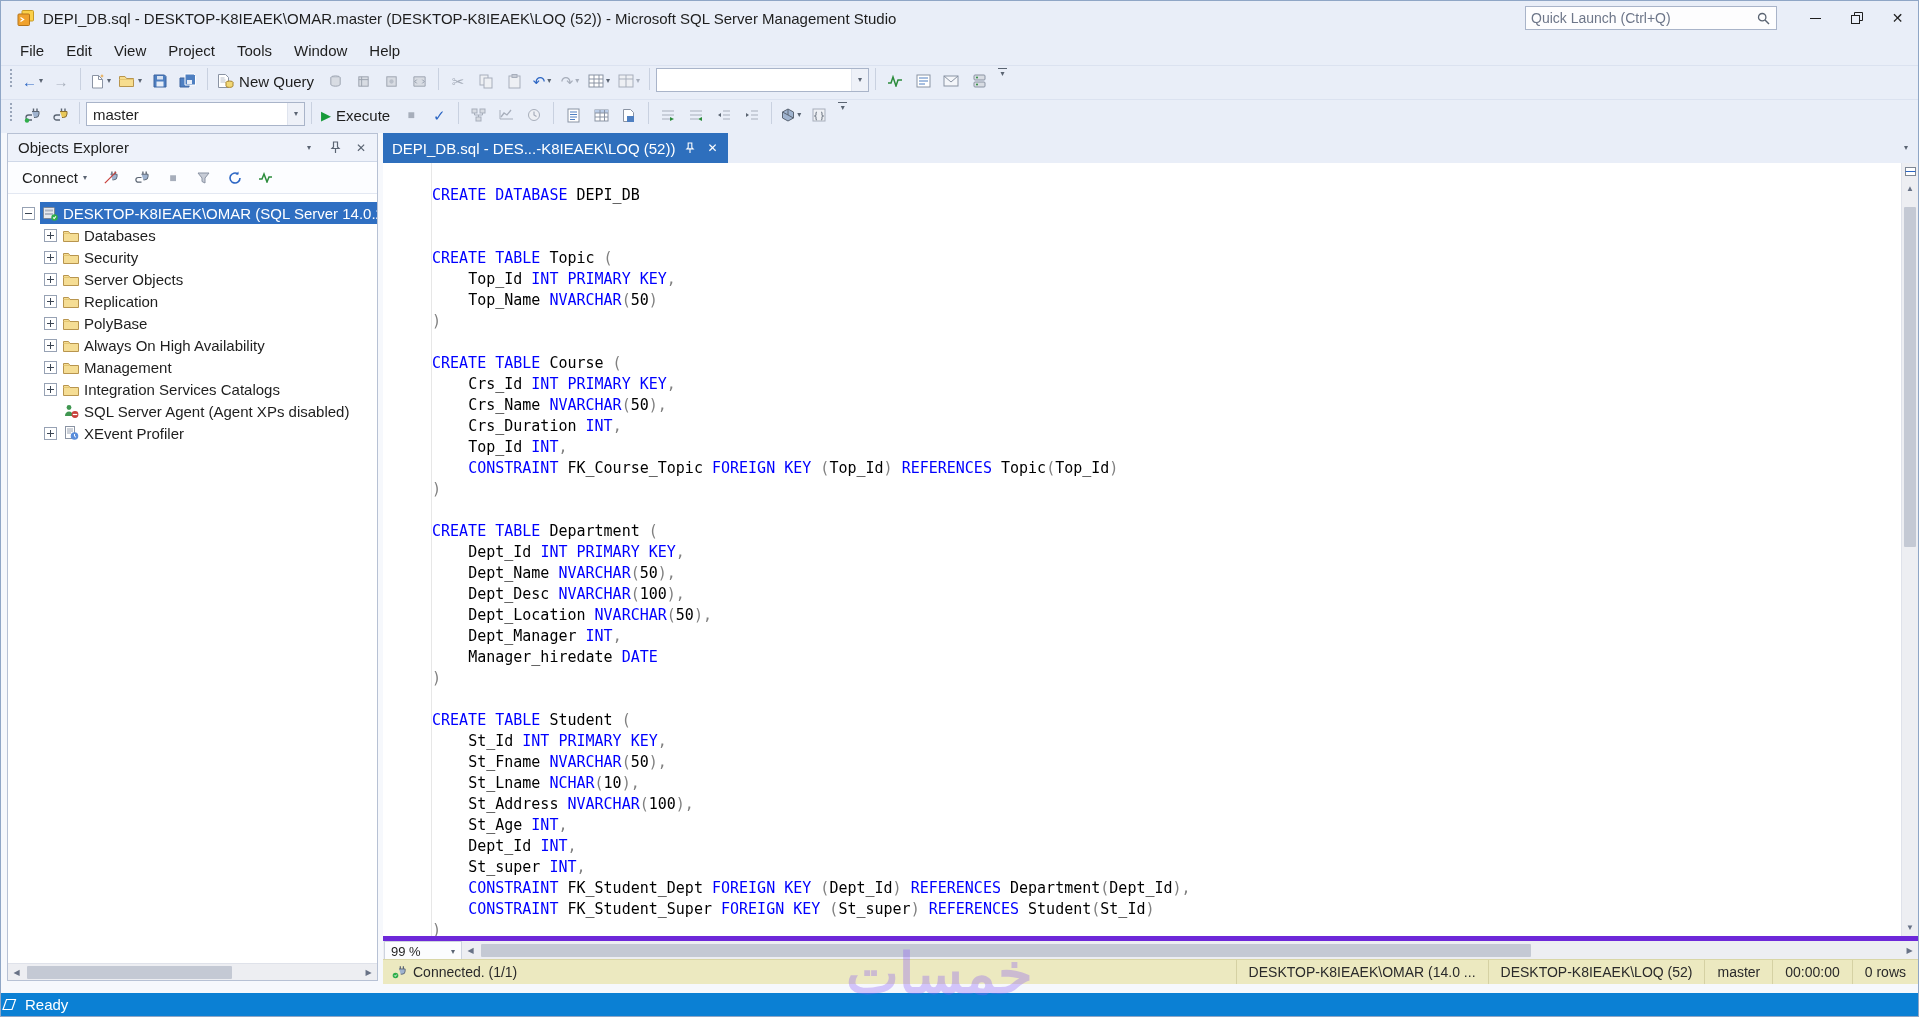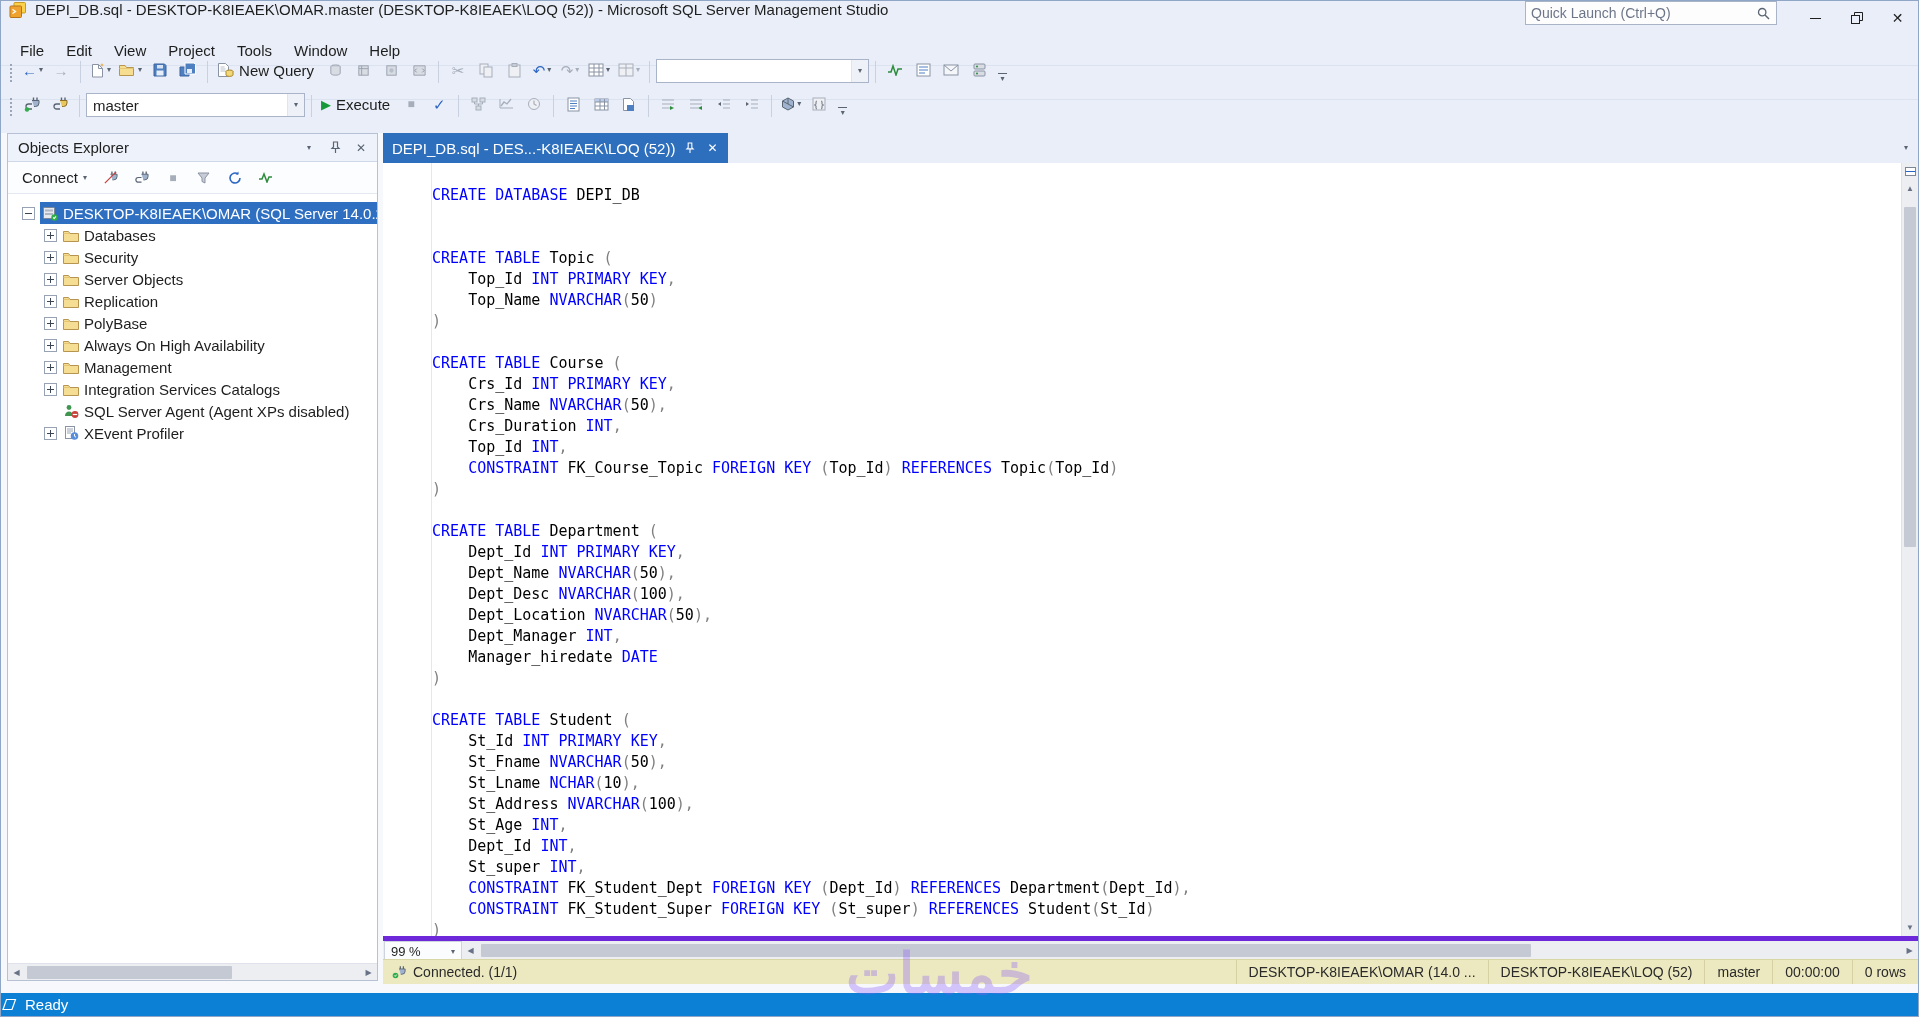--- a/index.html
+++ b/index.html
@@ -2,37 +2,37 @@
 <html><head>
 <meta charset="utf-8">
 <style>
   *{margin:0;padding:0;box-sizing:border-box}
   html,body{width:1919px;height:1017px;overflow:hidden;background:#fff;
     font-family:"Liberation Sans",sans-serif;font-size:15px;color:#1e1e1e}
   .window{position:relative;width:1919px;height:1017px;display:flex;flex-direction:column;
     background:#e9eef8;border:1px solid #8fa6c6}
 
   
-  .titlebar{height:34px;flex:none;display:flex;gap:8px;padding-left:8px;background:#e9eef8}
+  .titlebar{height:34px;flex:none;display:flex;align-items:center;gap:8px;padding-left:16px;background:#e9eef8}
   .title-text{white-space:nowrap;overflow:hidden}
   .quick-launch{margin-left:auto;width:252px;height:24px;background:#fdfdfe;border:1px solid #a9b4c9;
     display:flex;align-items:center;padding:0 5px;flex:none}
   .quick-launch input{flex:1;border:none;outline:none;background:transparent;font:inherit;font-size:14px;color:#6d7689}
   .quick-launch input::placeholder{color:#6d7689;opacity:1}
   .win-btns{display:flex;height:34px;flex:none;margin-left:10px}
   .win-btn{width:41px;display:flex;align-items:center;justify-content:center;color:#1e1e1e}
   .min-bar{width:11px;height:1px;background:#1e1e1e;display:inline-block}
 
   
   .menubar{height:30px;flex:none;display:flex;align-items:center;padding-left:8px;background:#e9eef8}
   .menu-item{padding:5px 11px}
 
   
-  .toolbar{height:34px;flex:none;display:flex;align-items:flex-end;background:#e9eef8;
-    border-top:1px solid #dbe2f0;padding:16px 4px;gap:2px}
+  .toolbar{height:34px;flex:none;display:flex;align-items:flex-start;background:#e9eef8;
+    border-top:1px solid #dbe2f0;padding:2px 4px;gap:2px}
   .toolbar:last-of-type{border-bottom:1px solid #cdd6e6}
   .grip{width:4px;height:20px;margin:0 4px;flex:none;
     background-image:radial-gradient(#9aa6ba 1px,transparent 1.2px);background-size:4px 4px}
   .sep{width:1px;height:22px;background:#c9d1e0;margin:0 4px;flex:none}
   .tbtn{height:26px;min-width:26px;padding:0 3px;display:flex;align-items:center;justify-content:center;gap:2px;border-radius:2px;flex:none}
   .gly{font-size:15px;line-height:1}
   .gly12{font-size:12px;line-height:1}
   .c-blue{color:#2c66c4}.c-gray{color:#a7aebb}.c-green{color:#169a39}
   .caret{font-size:8px;color:#5a6472;line-height:1}
   .caret::after{content:"▾"}

